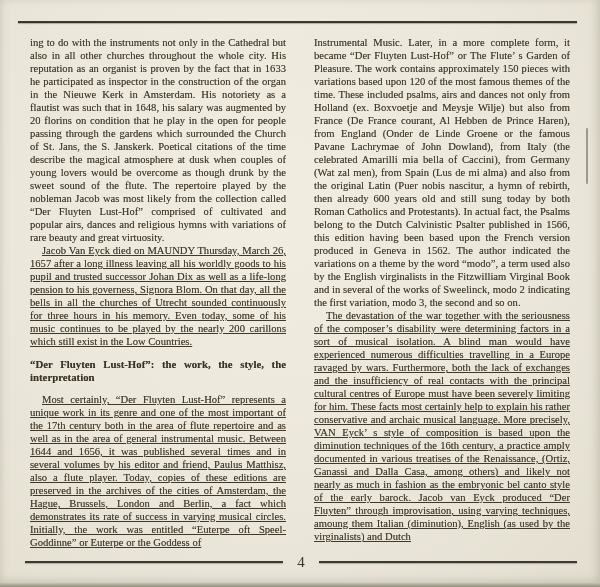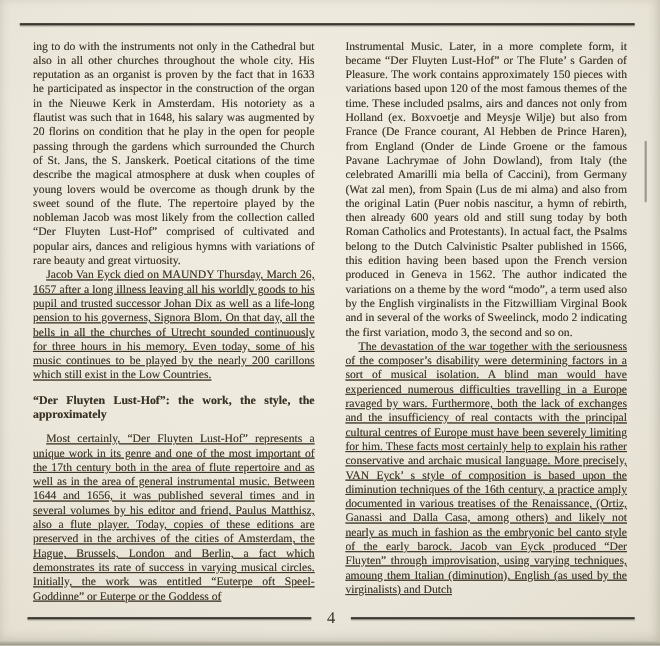--- a/index.html
+++ b/index.html
@@ -105,21 +105,21 @@
 
 <div class="page">
 
   <div class="top-rule"></div>
 
   <div class="columns">
 
     <div class="col">
       <p class="para">ing to do with the instruments not only in the Cathedral but also in all other churches throughout the whole city. His reputation as an organist is proven by the fact that in 1633 he participated as inspector in the construction of the organ in the Nieuwe Kerk in Amsterdam. His notoriety as a flautist was such that in 1648, his salary was augmented by 20 florins on condition that he play in the open for people passing through the gardens which surrounded the Church of St. Jans, the S. Janskerk. Poetical citations of the time describe the magical atmosphere at dusk when couples of young lovers would be overcome as though drunk by the sweet sound of the flute. The repertoire played by the nobleman Jacob was most likely from the collection called “Der Fluyten Lust-Hof” comprised of cultivated and popular airs, dances and religious hymns with variations of rare beauty and great virtuosity.</p>
       <p class="para indent">Jacob Van Eyck died on MAUNDY Thursday, March 26, 1657 after a long illness leaving all his worldly goods to his pupil and trusted successor Johan Dix as well as a life-long pension to his governess, Signora Blom. On that day, all the bells in all the churches of Utrecht sounded continuously for three hours in his memory. Even today, some of his music continues to be played by the nearly 200 carillons which still exist in the Low Countries.</p>
-      <h2 class="section-heading">“Der Fluyten Lust-Hof”:  the work, the style, the approximately</h2>
+      <h2 class="section-heading">“Der Fluyten Lust-Hof”:  the work, the style, the interpretation</h2>
       <p class="para indent">Most certainly, “Der Fluyten Lust-Hof” represents a unique work in its genre and one of the most important of the 17th century both in the area of flute repertoire and as well as in the area of general instrumental music. Between 1644 and 1656, it was published several times and in several volumes by his editor and friend, Paulus Matthisz, also a flute player. Today, copies of these editions are preserved in the archives of the cities of Amsterdam, the Hague, Brussels, London and Berlin, a fact which demonstrates its rate of success in varying musical circles.  Initially, the work was entitled “Euterpe oft Speel-Goddinne” or Euterpe or the Goddess of</p>
     </div>
 
     <div class="col">
       <p class="para">Instrumental Music.  Later, in a more complete form, it became “Der Fluyten Lust-Hof” or The Flute’ s Garden of Pleasure. The work contains approximately 150 pieces with variations based upon 120 of the most famous themes of the time. These included psalms, airs and dances not only from Holland (ex. Boxvoetje and Meysje Wilje) but also from France (De France courant, Al Hebben de Prince Haren), from England (Onder de Linde Groene or the famous Pavane Lachrymae of John Dowland), from Italy (the celebrated Amarilli mia bella of Caccini), from Germany (Wat zal men), from Spain (Lus de mi alma) and also from the original Latin (Puer nobis nascitur, a hymn of rebirth, then already 600 years old and still sung today by both Roman Catholics and Protestants).  In actual fact, the Psalms belong to the Dutch Calvinistic Psalter published in 1566, this edition having been based upon the French version produced in Geneva in 1562. The author indicated the variations on a theme by the word “modo”, a term used also by the English virginalists in the Fitzwilliam Virginal Book and in several of the works of Sweelinck, modo 2 indicating the first variation, modo 3, the second and so on.</p>
       <p class="para indent">The devastation of the war together with the seriousness of the composer’s disability were determining factors in a sort of musical isolation. A blind man would have experienced numerous difficulties travelling in a Europe ravaged by wars.  Furthermore, both the lack of exchanges and the insufficiency of real contacts with the principal cultural centres of Europe must have been severely limiting for him.  These facts most certainly help to explain his rather conservative and archaic musical language. More precisely, VAN Eyck’ s style of composition is based upon the diminution techniques of the 16th century, a practice amply documented in various treatises of the Renaissance, (Ortiz, Ganassi and Dalla Casa, among others) and likely not nearly as much in fashion as the embryonic bel canto style of the early barock.  Jacob van Eyck produced “Der Fluyten” through improvisation, using varying techniques, amoung them Italian (diminution), English (as used by the virginalists) and Dutch</p>
     </div>
 
   </div>
 

